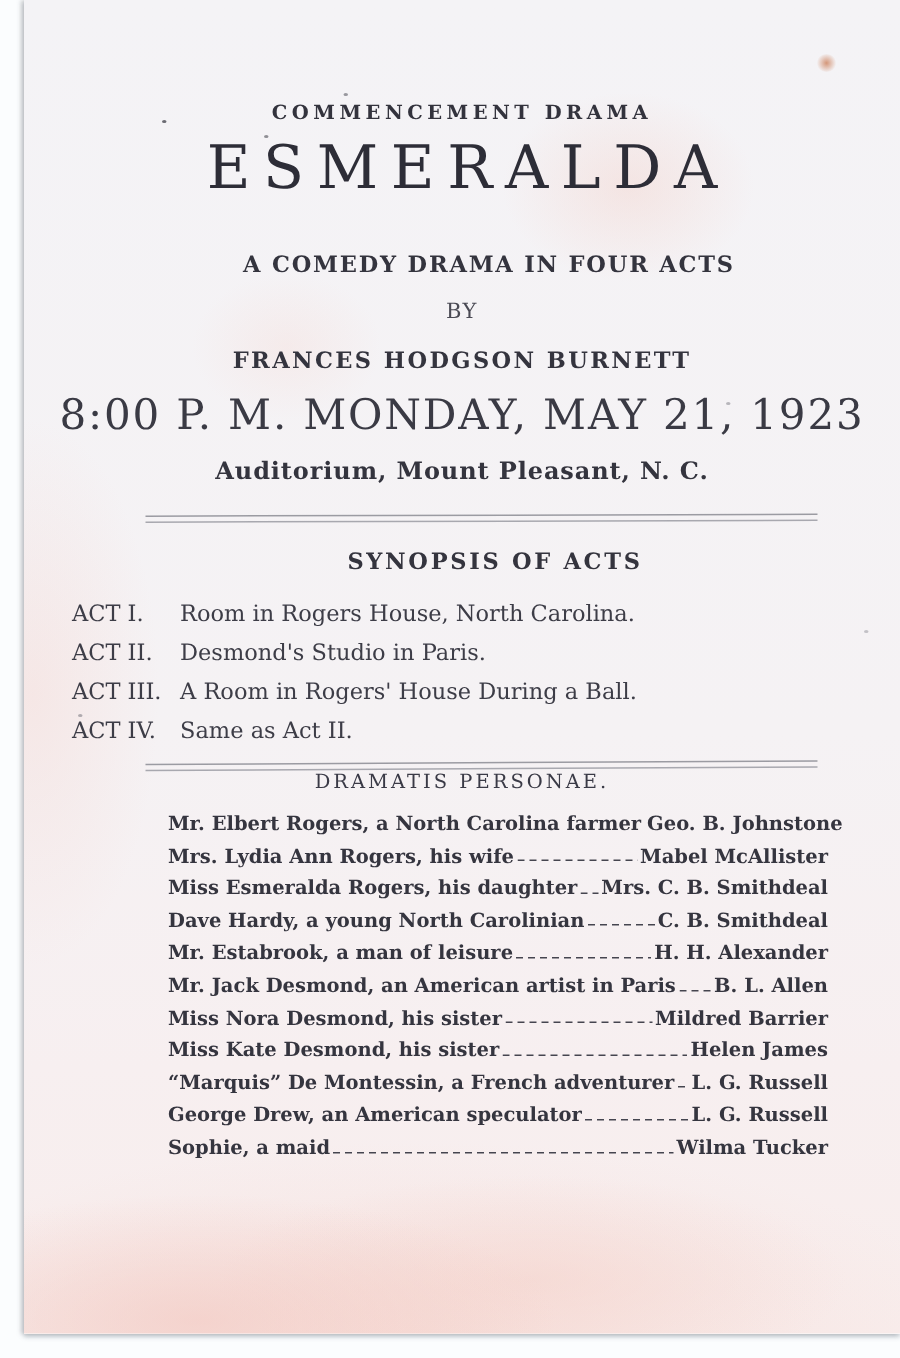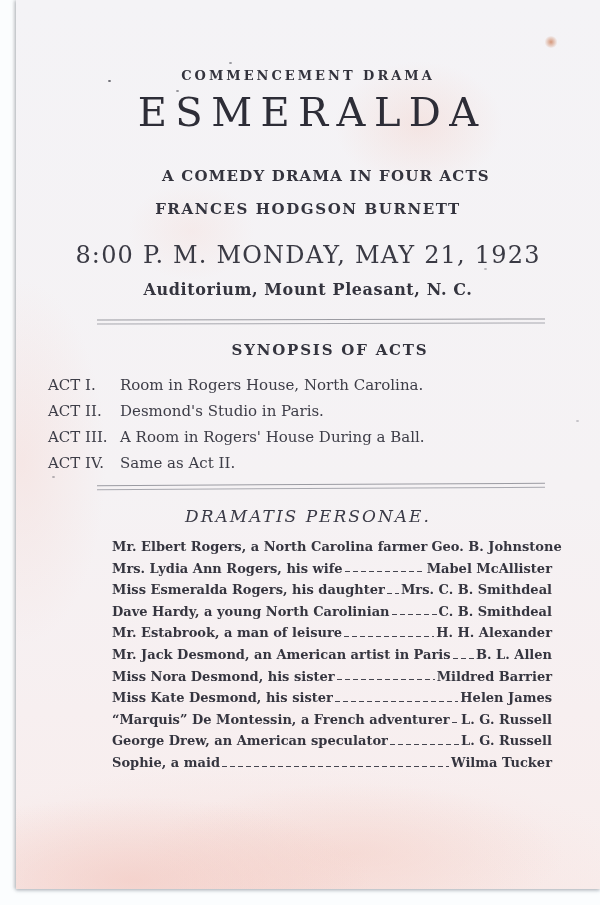--- a/index.html
+++ b/index.html
@@ -37,33 +37,33 @@
                36px 476px 0 rgba(90,90,100,0.45),
                560px 420px 0 rgba(120,120,130,0.4);
   }
   .content{position:relative;width:100%;height:100%;color:#34343e;}
   .center{text-align:center;}
   .kicker{padding-top:68px;font-size:13px;font-weight:bold;letter-spacing:3px;color:#33333d;}
   .title{margin-top:6px;font-size:40px;font-weight:500;letter-spacing:0.21em;padding-left:0.21em;color:#2d2d37;}
   .subtitle{margin-top:32px;font-size:15px;font-weight:bold;letter-spacing:1.2px;padding-left:36px;}
   .byline{margin-top:15px;font-size:14px;letter-spacing:1px;color:#4a4a54;}
   .author{margin-top:15px;font-size:15px;font-weight:bold;letter-spacing:1.6px;}
-  .datetime{margin-top:23px;font-size:24px;letter-spacing:1.2px;color:#3a3a44;}
+  .datetime{margin-top:11px;font-size:28px;letter-spacing:1.2px;color:#3a3a44;}
   .venue{margin-top:11px;font-size:16px;font-weight:bold;letter-spacing:0.6px;}
   .divider{
     margin:20px 0 0 81px;width:448px;height:3px;
     border-top:1px solid #9b9ba2;border-bottom:1px solid #a8a8af;
     transform:rotate(-0.15deg);
   }
   .divider.second{margin-top:8px;transform:rotate(-0.3deg);}
   .section-heading{margin-top:17px;font-size:15px;font-weight:bold;letter-spacing:1.8px;padding-left:44px;}
   .acts{margin:13px 0 0 96px;font-size:15px;color:#3d3d47;}
   .act-row{display:flex;line-height:26px;}
   .act-label{width:72px;flex:0 0 72px;}
-  .cast-heading{margin-top:17px;font-size:17px;font-weight:500;letter-spacing:2px;color:#3a3a46;font-style:italic;}
+  .cast-heading{margin-top:1px;font-size:13px;font-weight:500;letter-spacing:2px;color:#3a3a46;}
   .cast{margin:13px 0 0 96px;width:440px;}
   .cast-row{display:flex;align-items:baseline;font-size:13px;font-weight:bold;line-height:15px;margin-bottom:6.6px;color:#35353f;}
   .cast-role{white-space:nowrap;}
   .cast-leader{
     flex:1;height:11px;margin:0 2px;
     background:repeating-linear-gradient(to right,#45454f 0 5px,transparent 5px 8px);
     background-size:8px 1.4px;background-position:0 bottom;background-repeat:repeat-x;
     align-self:baseline;
   }
   .cast-actor{white-space:nowrap;}
@@ -73,20 +73,21 @@
 
 <div class="paper">
   <div class="rust-spot"></div>
   <div class="speck"></div>
 
   <div class="content center">
 
     <div class="kicker">COMMENCEMENT DRAMA</div>
     <div class="title">ESMERALDA</div>
     <div class="subtitle">A COMEDY DRAMA IN FOUR ACTS</div>
+    <div class="byline">BY</div>
     <div class="author">FRANCES HODGSON BURNETT</div>
     <div class="datetime">8:00 P. M. MONDAY, MAY 21, 1923</div>
     <div class="venue">Auditorium, Mount Pleasant, N. C.</div>
 
     <div class="divider"></div>
 
     <div class="section-heading">SYNOPSIS OF ACTS</div>
 
     <div class="acts" style="text-align:left;margin-left:32px;">
       <div class="act-row">

